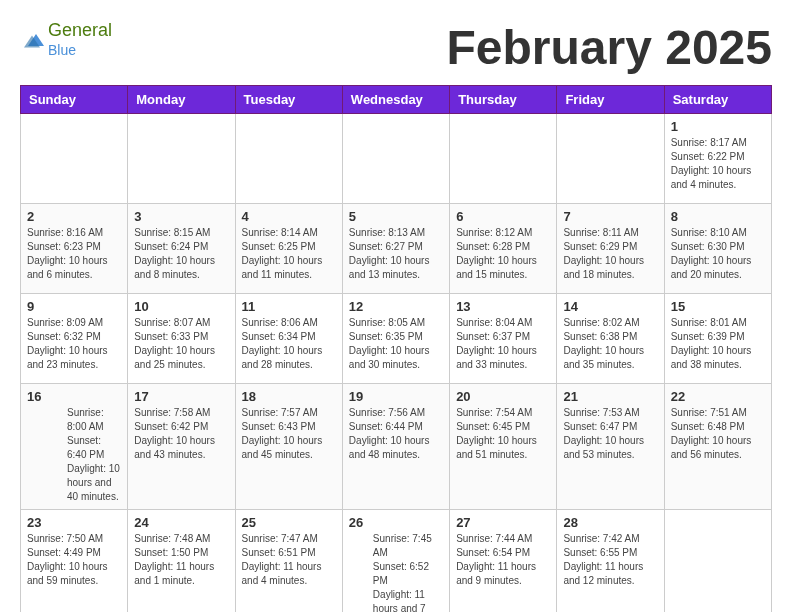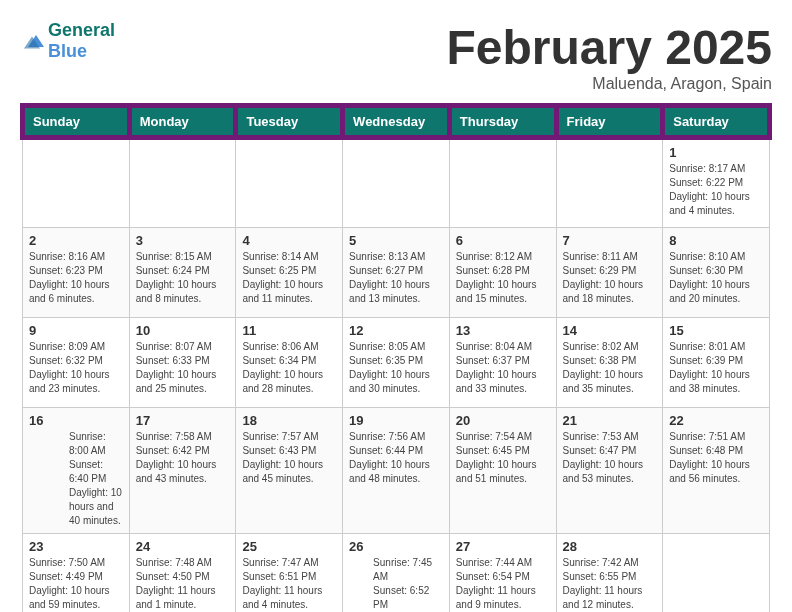--- a/index.html
+++ b/index.html
@@ -16,26 +16,26 @@
       align-items: flex-start;
       margin-bottom: 10px;
     }
     .logo {
       display: flex;
       align-items: center;
       gap: 4px;
     }
     .logo-text-general {
       font-size: 18px;
-      font-weight: bold;
-      color: #0f766e;
+      font-weight: normal;
+      color: #4d7c0f;
     }
     .logo-text-blue {
-      font-size: 18px;
-      font-weight: bold;
+      font-size: 14px;
+      font-weight: normal;
       color: #4a90d9;
     }
     .logo-icon {
       width: 24px;
       height: 20px;
     }
     .title-section {
       text-align: right;
     }
     .main-title {
@@ -46,27 +46,27 @@
     .subtitle {
       font-size: 16px;
       color: #555;
     }
     .calendar {
       width: 100%;
       border-collapse: collapse;
       border: 1px solid #ccc;
     }
     .calendar thead tr th {
-      background-color: #0f766e;
+      background-color: #6d28d9;
       color: #fff;
       font-size: 13px;
       font-weight: bold;
       padding: 6px 8px;
       text-align: left;
-      border: 5px solid #701a75;
+      border: 1px solid #701a75;
     }
     .calendar tbody tr td {
       vertical-align: top;
       border: 1px solid #ccc;
       padding: 5px 6px;
       font-size: 10.5px;
       color: #333;
       width: calc(100% / 7);
       min-height: 90px;
       height: 90px;
@@ -101,21 +101,20 @@
       <polygon points="10,20 20,5 30,20" fill="#4a90d9"></polygon>
       <polygon points="5,22 15,7 25,22" fill="#2a6fa8" opacity="0.6"></polygon>
     </svg>
     <div>
       <span class="logo-text-general">General</span><br>
       <span class="logo-text-blue">Blue</span>
     </div>
   </div>
   <div class="title-section">
     <div class="main-title">February 2025</div>
-    <div class="subtitle">Maluenda, Aragon, Spain</div>
   </div>
 </div>
 
 <table class="calendar">
   <thead>
     <tr>
     <th>Sunday</th>
         <th>Monday</th>
         <th>Tuesday</th>
         <th>Wednesday</th>
@@ -274,21 +273,21 @@
       <tr>
         <td>
           <span class="day-number">23</span>
           <div class="day-info" style="white-space: pre-line;">Sunrise: 7:50 AM
 Sunset: 4:49 PM
 Daylight: 10 hours and 59 minutes.</div>
         </td>
         <td>
           <span class="day-number">24</span>
           <div class="day-info" style="white-space: pre-line;">Sunrise: 7:48 AM
-Sunset: 4:50 PM
+Sunset: 1:50 PM
 Daylight: 11 hours and 1 minute.</div>
         </td>
         <td>
           <span class="day-number">25</span>
           <div class="day-info" style="white-space: pre-line;">Sunrise: 7:47 AM
 Sunset: 6:51 PM
 Daylight: 11 hours and 4 minutes.</div>
         </td>
         <td>
           <span class="day-number">26</span>

